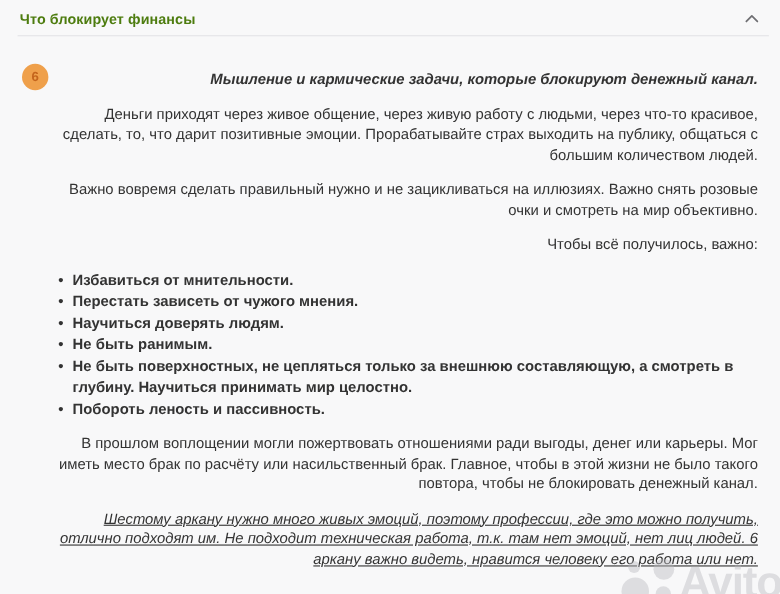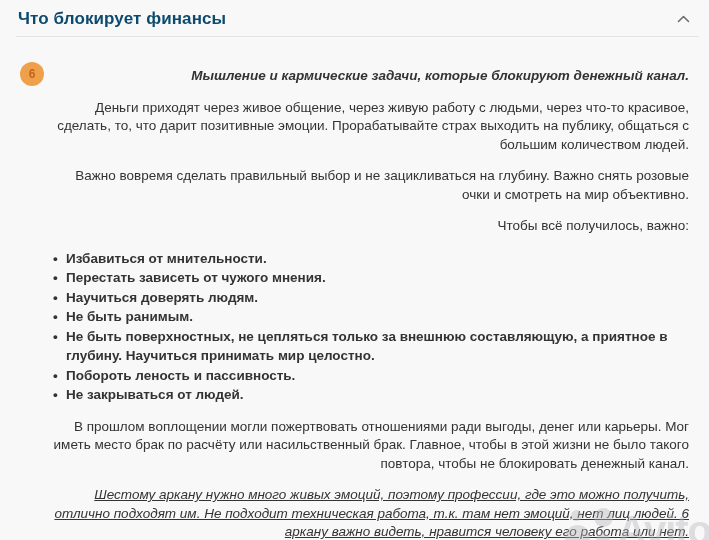--- a/index.html
+++ b/index.html
@@ -15,23 +15,23 @@
   }
   .accordion-header {
     display: flex;
     align-items: center;
     justify-content: space-between;
     padding: 9px 14px 7px 18px;
     cursor: pointer;
   }
   .section-title {
     margin: 0;
-    font-size: 17px;
+    font-size: 13px;
     font-weight: bold;
-    color: #0c4a6e;
+    color: #4d7c0f;
     letter-spacing: 0.1px;
   }
   .chevron {
     display: inline-flex;
     align-items: center;
     justify-content: center;
     width: 16px;
     height: 16px;
     margin-right: 4px;
   }
@@ -134,32 +134,31 @@
 </div>
 
 <div class="divider"></div>
 
 <div class="content">
   <span class="num-circle">6</span>
   <p class="lead">Мышление и кармические задачи, которые блокируют денежный канал.</p>
 
   <p>Деньги приходят через живое общение, через живую работу с людьми, через что-то красивое, сделать, то, что дарит позитивные эмоции. Прорабатывайте страх выходить на публику, общаться с большим количеством людей.</p>
 
-  <p>Важно вовремя сделать правильный выбор и не зацикливаться на глубину. Важно снять розовые очки и смотреть на мир объективно.</p>
+  <p>Важно вовремя сделать правильный нужно и не зацикливаться на иллюзиях. Важно снять розовые очки и смотреть на мир объективно.</p>
 
   <p class="list-intro">Чтобы всё получилось, важно:</p>
 
   <ul class="advice-list">
     <li>Избавиться от мнительности.</li>
     <li>Перестать зависеть от чужого мнения.</li>
     <li>Научиться доверять людям.</li>
     <li>Не быть ранимым.</li>
-    <li>Не быть поверхностных, не цепляться только за внешнюю составляющую, а приятное в глубину. Научиться принимать мир целостно.</li>
+    <li>Не быть поверхностных, не цепляться только за внешнюю составляющую, а смотреть в глубину. Научиться принимать мир целостно.</li>
     <li>Побороть леность и пассивность.</li>
-    <li>Не закрываться от людей.</li>
   </ul>
 
   <p>В прошлом воплощении могли пожертвовать отношениями ради выгоды, денег или карьеры. Мог иметь место брак по расчёту или насильственный брак. Главное, чтобы в этой жизни не было такого повтора, чтобы не блокировать денежный канал.</p>
 
   <p class="italic-para">Шестому аркану нужно много живых эмоций, поэтому профессии, где это можно получить, отлично подходят им. Не подходит техническая работа, т.к. там нет эмоций, нет лиц людей. 6 аркану важно видеть, нравится человеку его работа или нет.</p>
 </div>
 
 <div class="watermark">
   <span class="wm-logo">
     <i class="wm-dot-1"></i>

